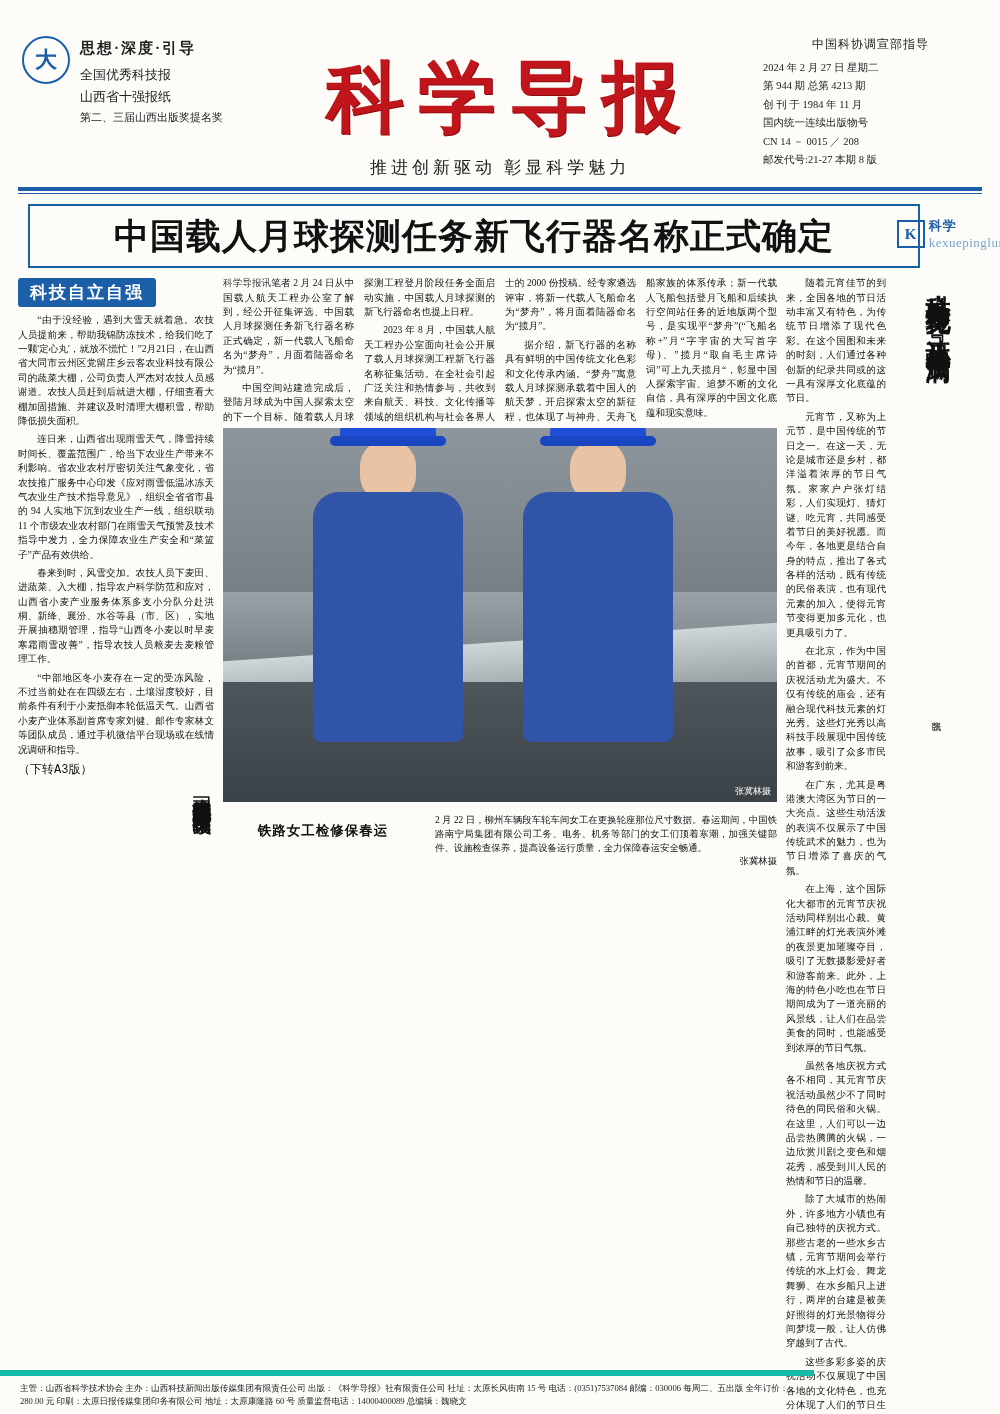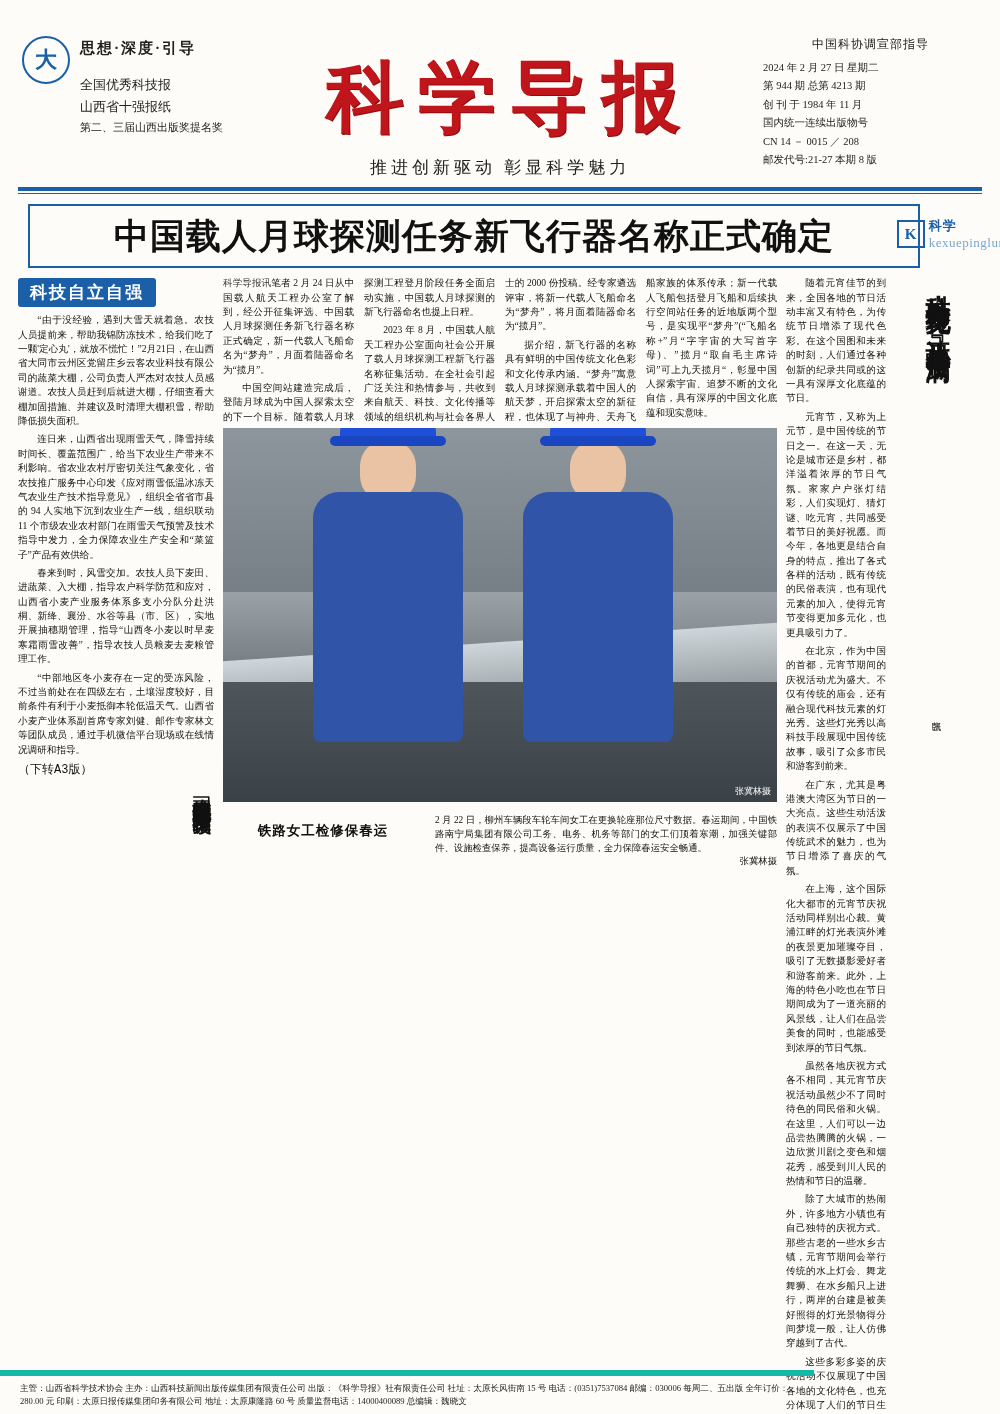--- a/index.html
+++ b/index.html
@@ -11,21 +11,21 @@
     overflow:hidden;
     position:relative;
   }
   .page{width:1000px;height:1414px;position:relative;padding:0;box-sizing:border-box;}
 
   
   .masthead{display:flex;align-items:flex-start;padding:28px 22px 0 22px;height:150px;box-sizing:border-box;}
   .mh-left{width:235px;display:flex;gap:10px;align-items:flex-start;padding-top:8px;}
   .mh-logo{width:44px;height:44px;border-radius:50%;border:2px solid #1a5fa8;display:flex;align-items:center;justify-content:center;color:#1a5fa8;font-size:22px;font-weight:bold;flex:none;}
   .mh-left-text{font-size:13px;line-height:1.7;color:#222;}
-  .mh-left-text .l1{font-size:15px;letter-spacing:2px;font-weight:bold;margin-bottom:12px;}
+  .mh-left-text .l1{font-size:15px;letter-spacing:2px;font-weight:bold;margin-bottom:2px;}
   .mh-center{flex:1;text-align:center;position:relative;top:-6px;}
   .mh-title{
     font-family:"DejaVu Serif", serif;
     font-size:78px;font-weight:bold;color:#c0151a;letter-spacing:14px;
     line-height:1;white-space:nowrap;
     text-shadow:1px 1px 0 #8d0c10;
     margin-top:36px;
   }
   .mh-sub-en{font-family:"Liberation Serif",serif;font-size:27px;letter-spacing:10px;color:#e06a6e;margin-top:4px;}
   .mh-right{width:215px;font-size:10.5px;line-height:1.75;color:#222;text-align:left;padding-top:6px;}

